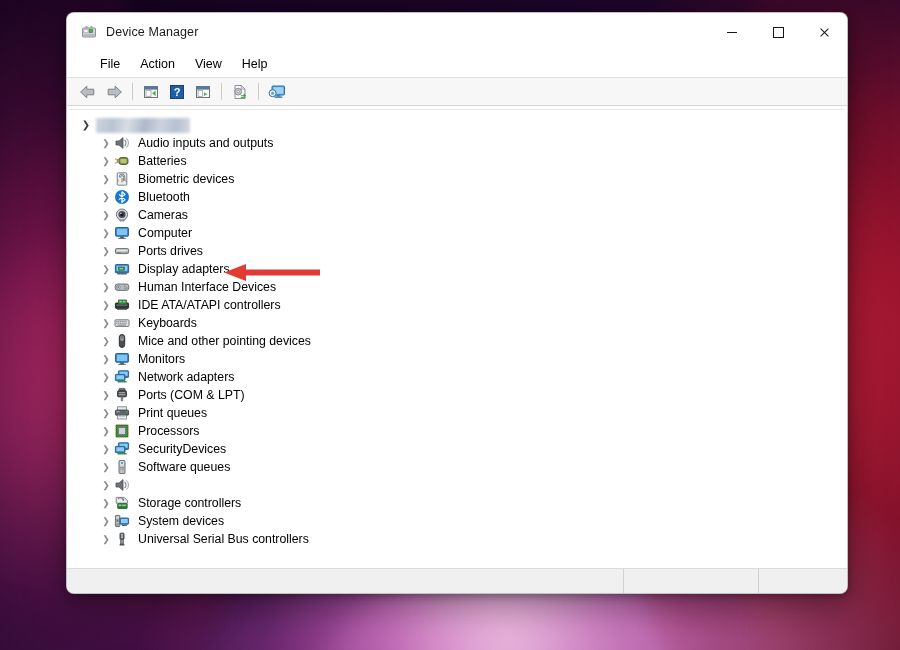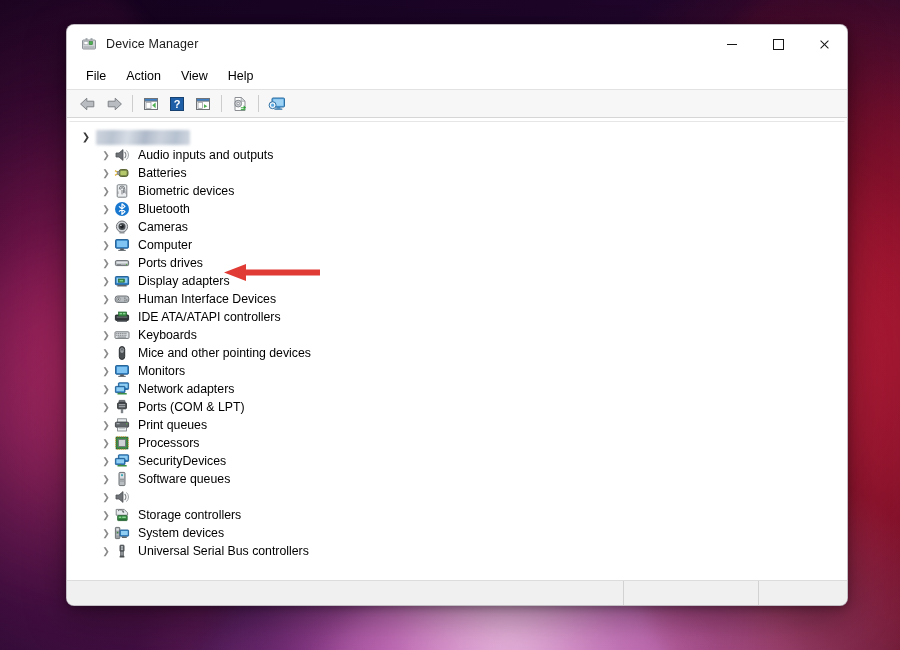--- a/index.html
+++ b/index.html
@@ -57,21 +57,21 @@
     background:radial-gradient(ellipse at 50% 25%, rgba(255,214,246,.9) 0%, rgba(232,150,220,.45) 40%, rgba(90,30,110,0) 75%);
     filter:blur(14px);
   }
   .vignette{
     position:absolute;inset:0;
     background:radial-gradient(ellipse 900px 700px at 50% 45%, rgba(0,0,0,0) 45%, rgba(8,2,14,.55) 100%);
   }
 
   
   #window{
-    position:absolute;left:66px;top:24px;width:780px;height:580px;
+    position:absolute;left:66px;top:12px;width:780px;height:580px;
     background:#ffffff;
     border-radius:8px;
     box-shadow:0 12px 40px rgba(0,0,0,.45), 0 2px 8px rgba(0,0,0,.3);
     overflow:hidden;
     display:flex;flex-direction:column;
     border:1px solid rgba(120,110,125,.45);
   }
 
   
   .titlebar{
@@ -102,21 +102,21 @@
     content:"";position:absolute;left:0;top:5px;width:11px;height:1px;background:#161616;
   }
   .glyph-close:before{transform:rotate(45deg);}
   .glyph-close:after{transform:rotate(-45deg);}
 
   
   .menubar{
     height:26px;flex:0 0 26px;
     display:flex;align-items:center;
     background:#ffffff;
-    padding-left:10px;
+    padding-left:24px;
   }
   .menu-item{
     font-size:12.5px;color:#000;
     padding:3px 9px;margin-right:2px;border-radius:3px;
     cursor:default;
   }
 
   
   .toolbar{
     height:27px;flex:0 0 27px;

